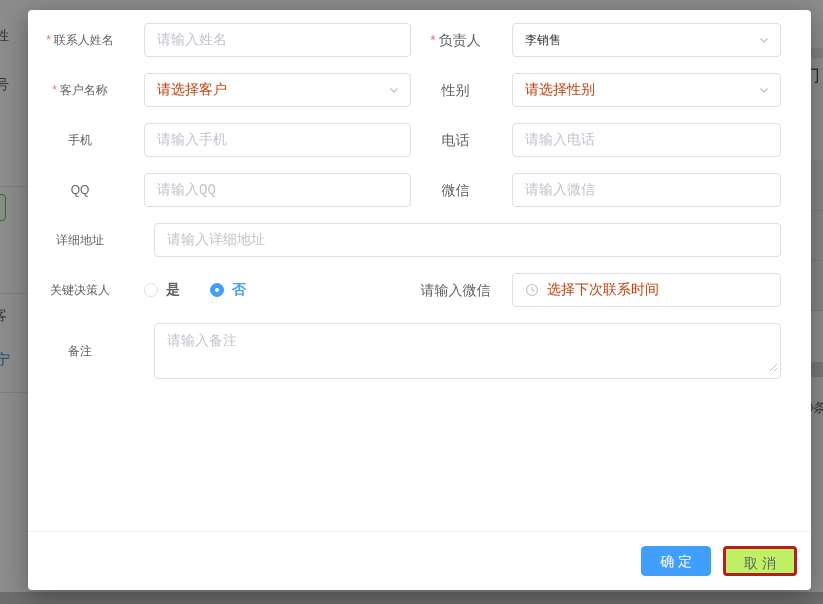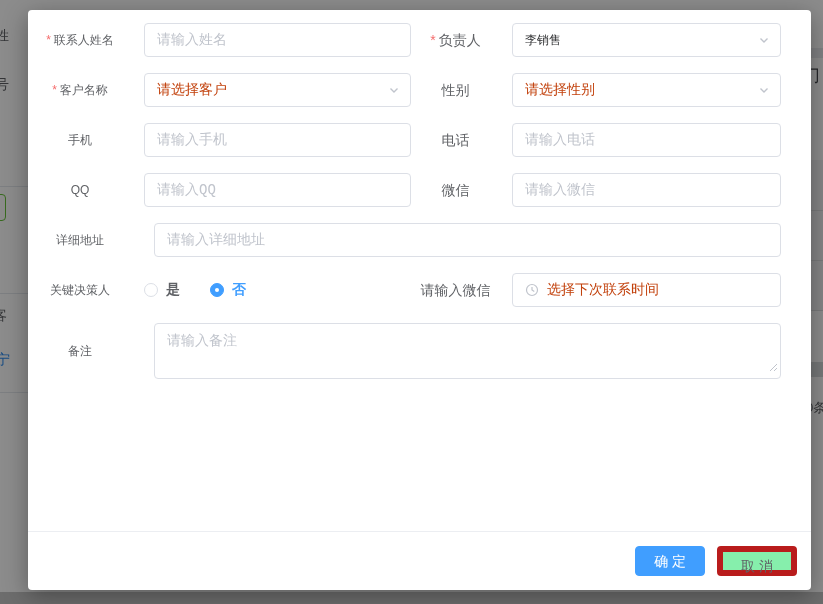--- a/index.html
+++ b/index.html
@@ -58,21 +58,21 @@
                     border-radius:50%; background:#fff; transform:translate(-50%,-50%); }
   .rlbl { font-size:14px; color:#606266; font-weight:bold; }
   .rlbl.sel-on { color:#409eff; }
 
   .modal-footer { position:absolute; left:0; right:0; bottom:0; height:59px;
                   border-top:1px solid #eceef2; display:flex; align-items:center;
                   justify-content:flex-end; gap:12px; padding-right:14px; }
   .btn { height:30px; padding:0 18px; border-radius:4px; font-size:14px; cursor:pointer;
          font-family:inherit; line-height:28px; }
   .btn-primary { background:#409eff; border:1px solid #409eff; color:#fff; }
-  .btn-plain { background:#86efac; border:6px solid #b91c1c; color:#606266; }
+  .btn-plain { background:#bef264; border:3px solid #b91c1c; color:#606266; }
 </style>
 </head>
 <body>
 
 <div class="stage">
 
   <div class="backdrop">
     <span class="frag" style="left:-5px; top:27px;">姓</span>
     <span class="frag" style="left:-5px; top:76px;">号</span>
     <div class="frag-line" style="left:0; top:186px; width:28px;"></div>

